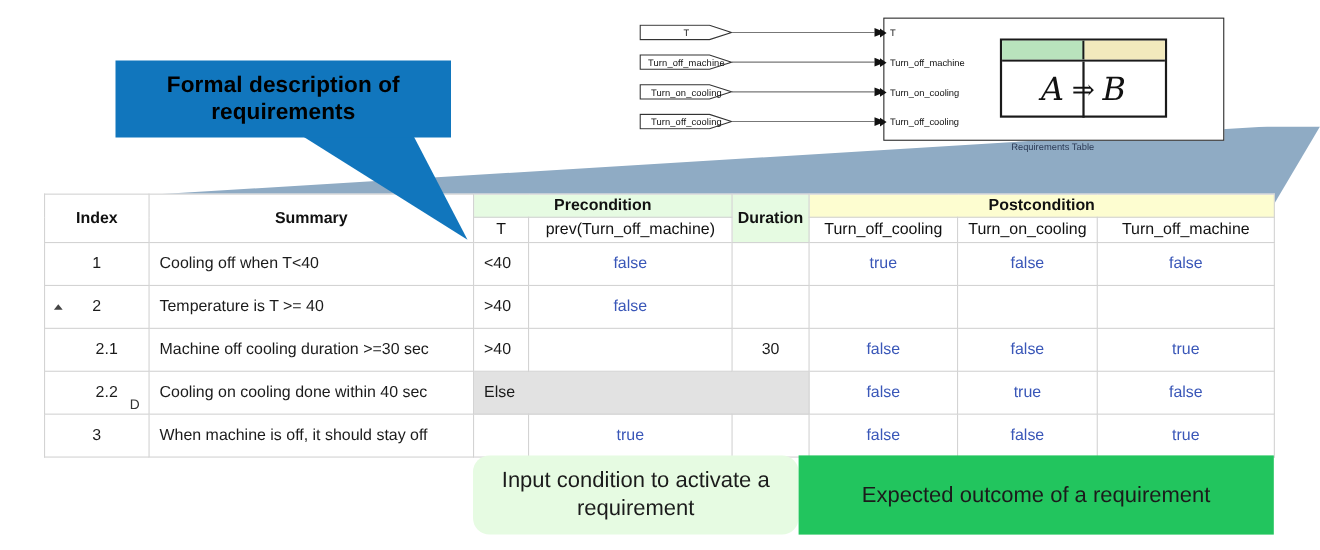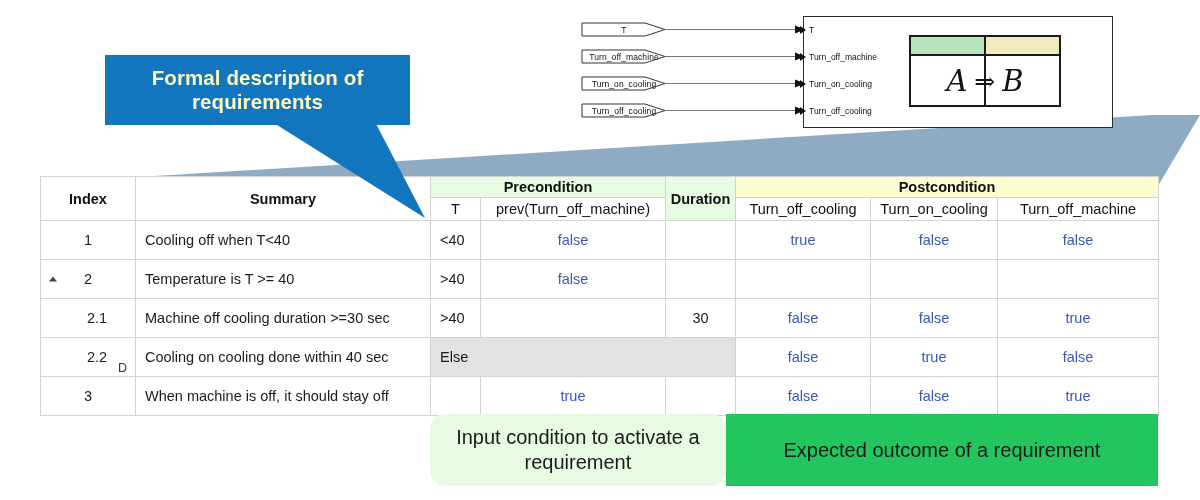--- a/index.html
+++ b/index.html
@@ -67,21 +67,21 @@
   
   .callout-tail{position:absolute;left:255px;top:118px;width:185px;height:105px;z-index:4;}
   .callout-tail svg{display:block;}
   .callout{
     position:absolute;left:105px;top:55px;width:305px;height:70px;
     background:#1176bd;z-index:5;
     display:flex;align-items:center;justify-content:center;text-align:center;
     box-sizing:border-box;padding:0 14px;
   }
   .callout span{
-    color:#fef9c3;font-weight:bold;font-size:20.5px;line-height:1.18;letter-spacing:.1px;
+    color:#000000;font-weight:bold;font-size:20.5px;line-height:1.18;letter-spacing:.1px;
   }
 
   
   .tbl{
     position:absolute;left:40px;top:176px;width:1118px;z-index:2;
     border-collapse:collapse;table-layout:fixed;background:#fff;
     font-size:14.5px;color:#1b1b1b;
   }
   .tbl td,.tbl th{
     border:1px solid #d3d3d3;padding:0;vertical-align:middle;font-weight:normal;
@@ -218,20 +218,21 @@
           <div class="divider"></div>
           <div class="formula">
             <span>A</span>
             <span class="arr">⇒</span>
             <span>B</span>
           </div>
         </div>
       </div>
     </div>
 
+    <div class="rtcaption">Requirements Table</div>
   </div>
 
   <div class="callout-tail">
     <svg width="185" height="105" viewBox="0 0 185 105">
       <polygon points="14,0 118,0 170,100 14,2" fill="#1176bd"></polygon>
     </svg>
   </div>
 
   <div class="callout">
     <span>Formal description of requirements</span>

